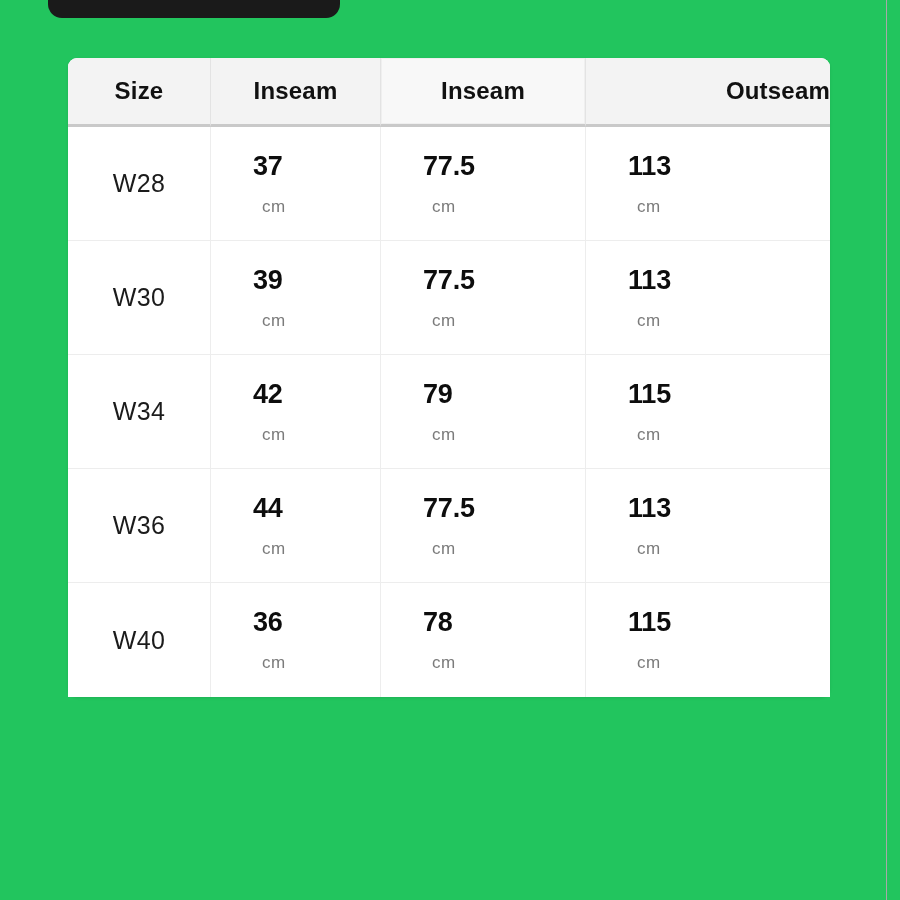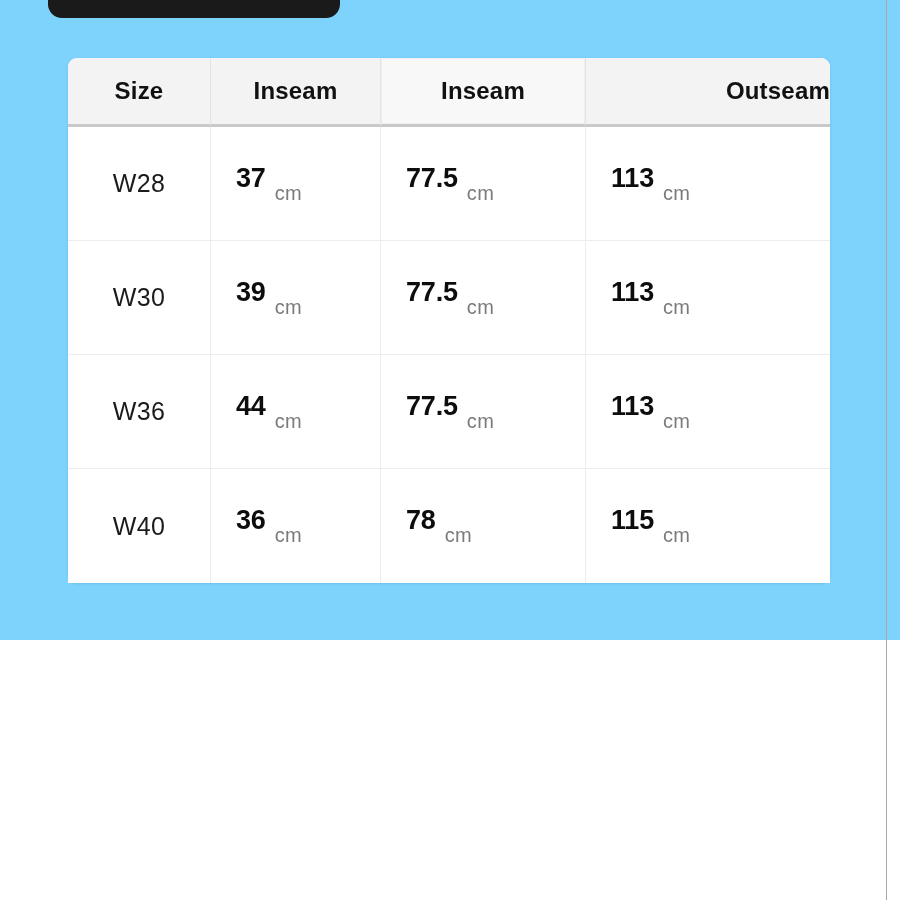--- a/index.html
+++ b/index.html
@@ -9,22 +9,22 @@
     height: 900px;
     overflow: hidden;
     background: #ffffff;
     font-family: "Liberation Sans", sans-serif;
     -webkit-font-smoothing: antialiased;
   }
 
   #page {
     position: relative;
     width: 900px;
-    height: 640px;
-    background: #7dd3fc;
+    height: 900px;
+    background: #22c55e;
   }
 
   
   #top-banner {
     position: absolute;
     left: 48px;
     top: -34px;
     width: 292px;
     height: 52px;
     background: #1a1a1a;
@@ -112,32 +112,33 @@
     font-size: 25px;
     font-weight: 400;
     color: #1b1b1b;
     letter-spacing: .3px;
   }
 
   
   td.measure-cell { padding: 0 0 0 25px; }
   .measure-stack {
     display: flex;
-    flex-direction: row;
+    flex-direction: column;
     align-items: flex-start;
     line-height: 1;
+    margin-left: 17px;
   }
   .measure-value {
     font-size: 27px;
     font-weight: 700;
     color: #0d0d0d;
     letter-spacing: -.2px;
   }
   .measure-unit {
-    font-size: 20px;
+    font-size: 17px;
     font-weight: 400;
     color: #7b7b7b;
     margin-top: 18px;
     padding-left: 9px;
     letter-spacing: .4px;
   }
 </style>
 </head>
 <body>
 
@@ -199,20 +200,41 @@
             </div>
           </td>
           <td class="measure-cell">
             <div class="measure-stack">
               <span class="measure-value">113</span>
               <span class="measure-unit">cm</span>
             </div>
           </td>
         </tr>
         <tr>
+          <td class="size-cell">W34</td>
+          <td class="measure-cell">
+            <div class="measure-stack">
+              <span class="measure-value">42</span>
+              <span class="measure-unit">cm</span>
+            </div>
+          </td>
+          <td class="measure-cell">
+            <div class="measure-stack">
+              <span class="measure-value">79</span>
+              <span class="measure-unit">cm</span>
+            </div>
+          </td>
+          <td class="measure-cell">
+            <div class="measure-stack">
+              <span class="measure-value">115</span>
+              <span class="measure-unit">cm</span>
+            </div>
+          </td>
+        </tr>
+        <tr>
           <td class="size-cell">W36</td>
           <td class="measure-cell">
             <div class="measure-stack">
               <span class="measure-value">44</span>
               <span class="measure-unit">cm</span>
             </div>
           </td>
           <td class="measure-cell">
             <div class="measure-stack">
               <span class="measure-value">77.5</span>

